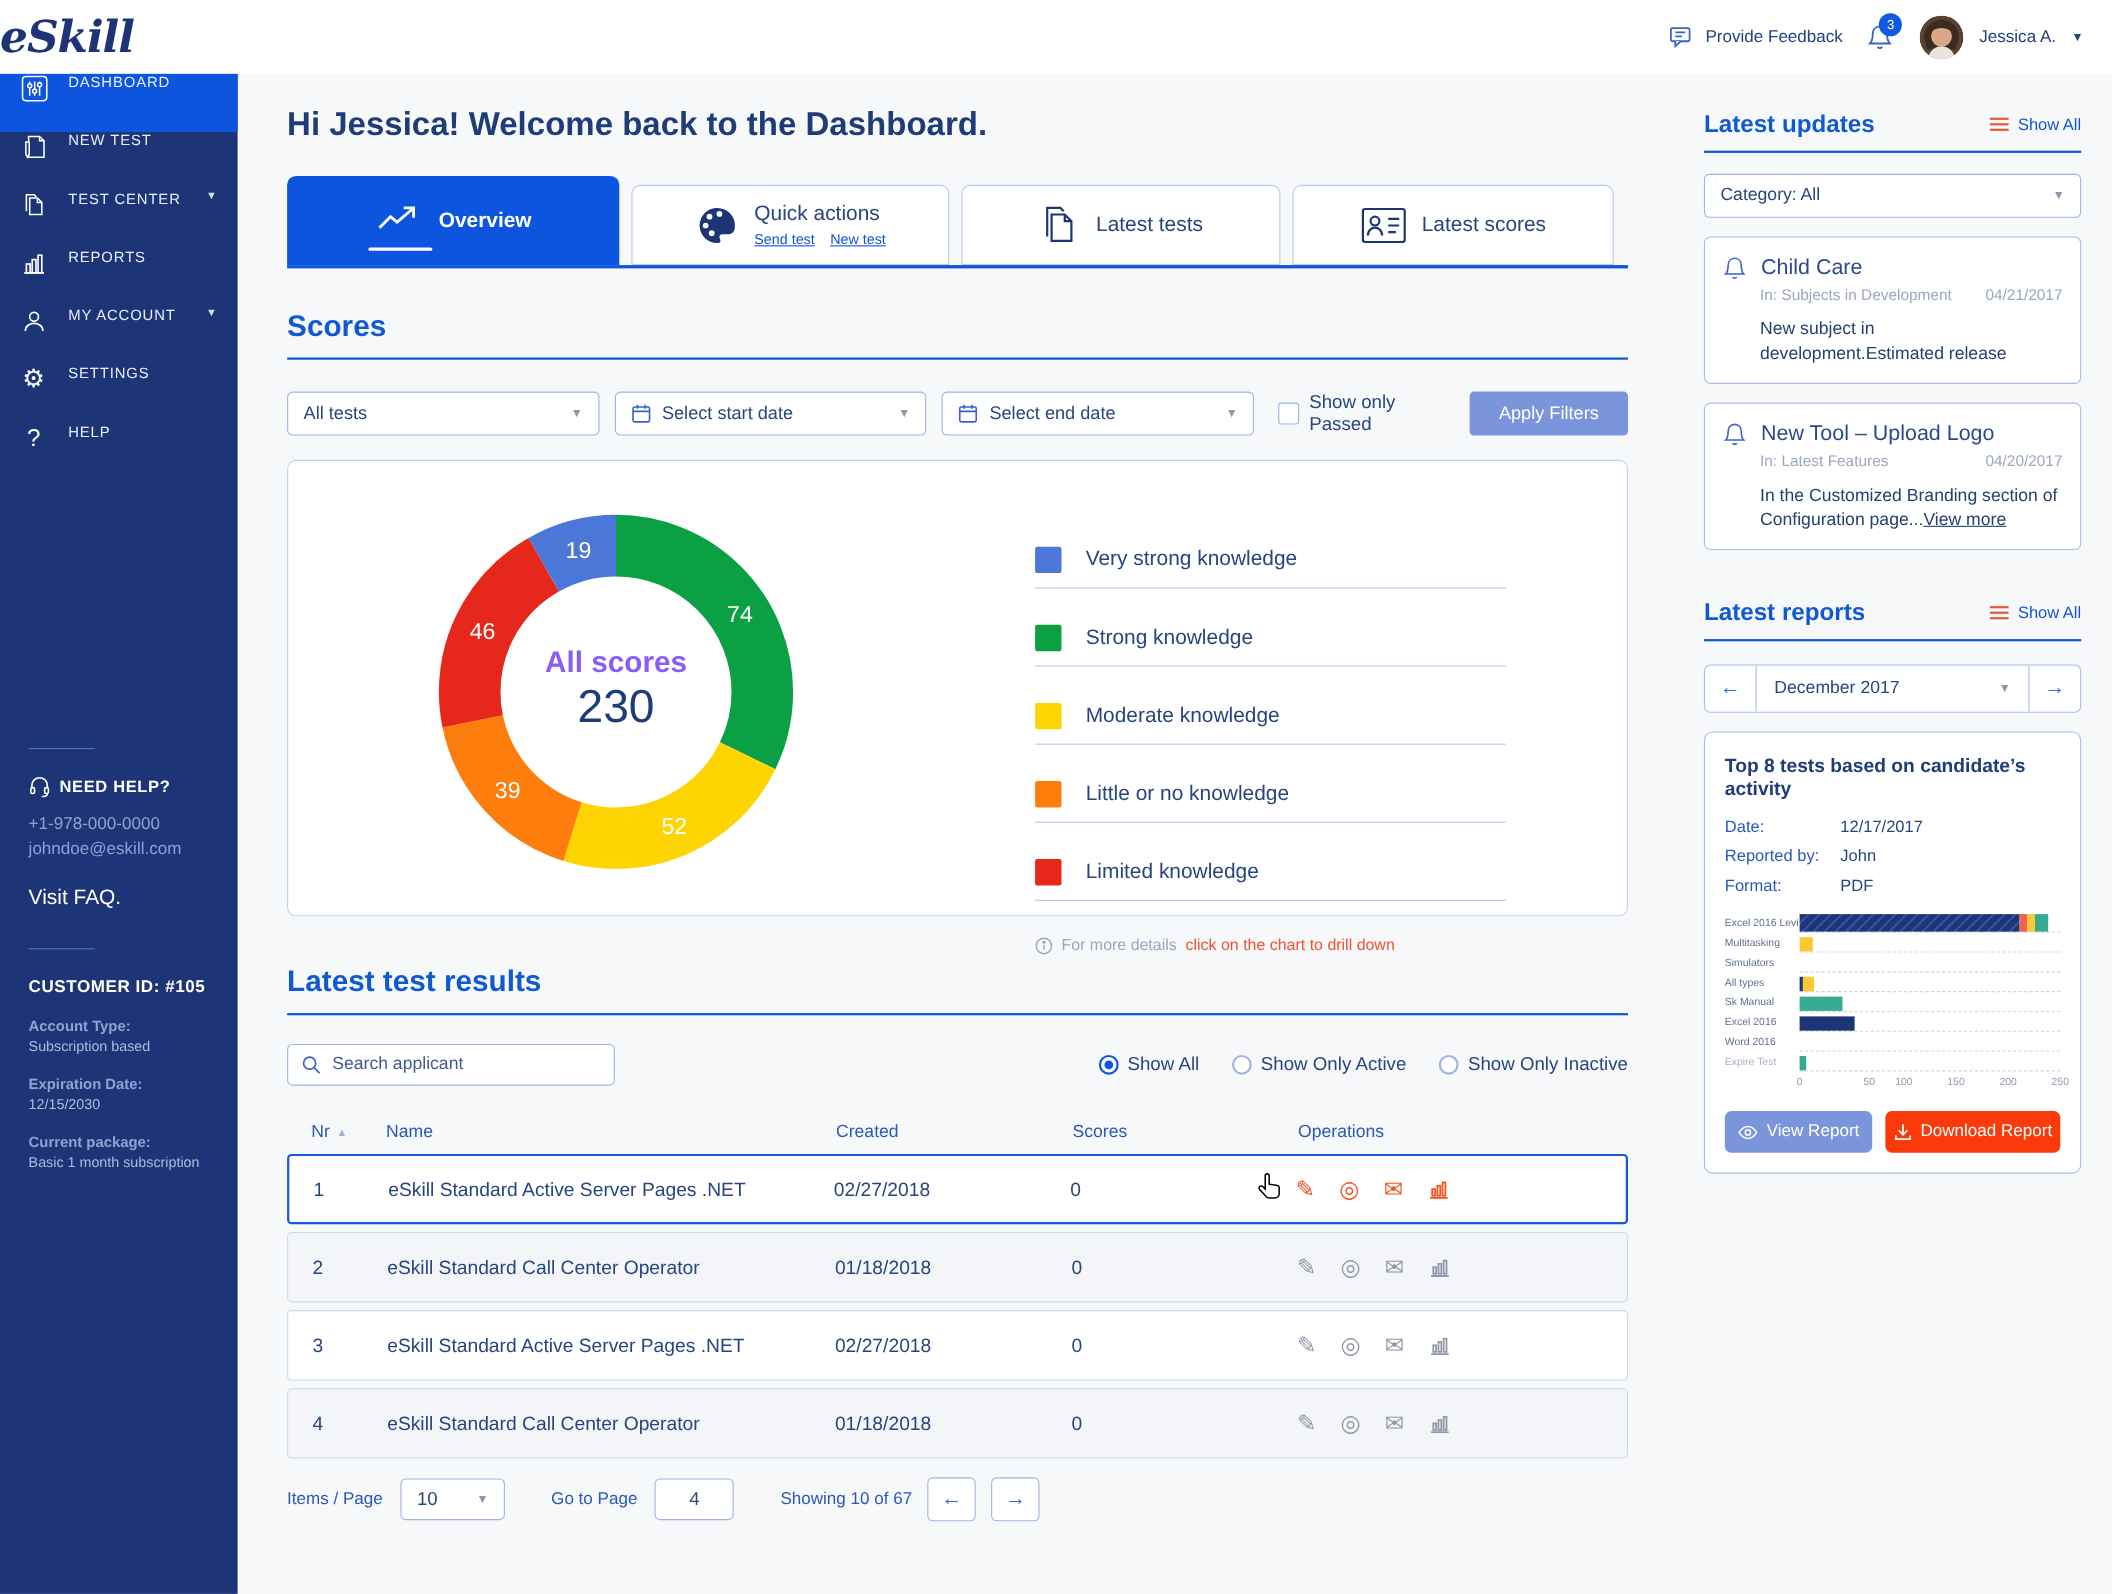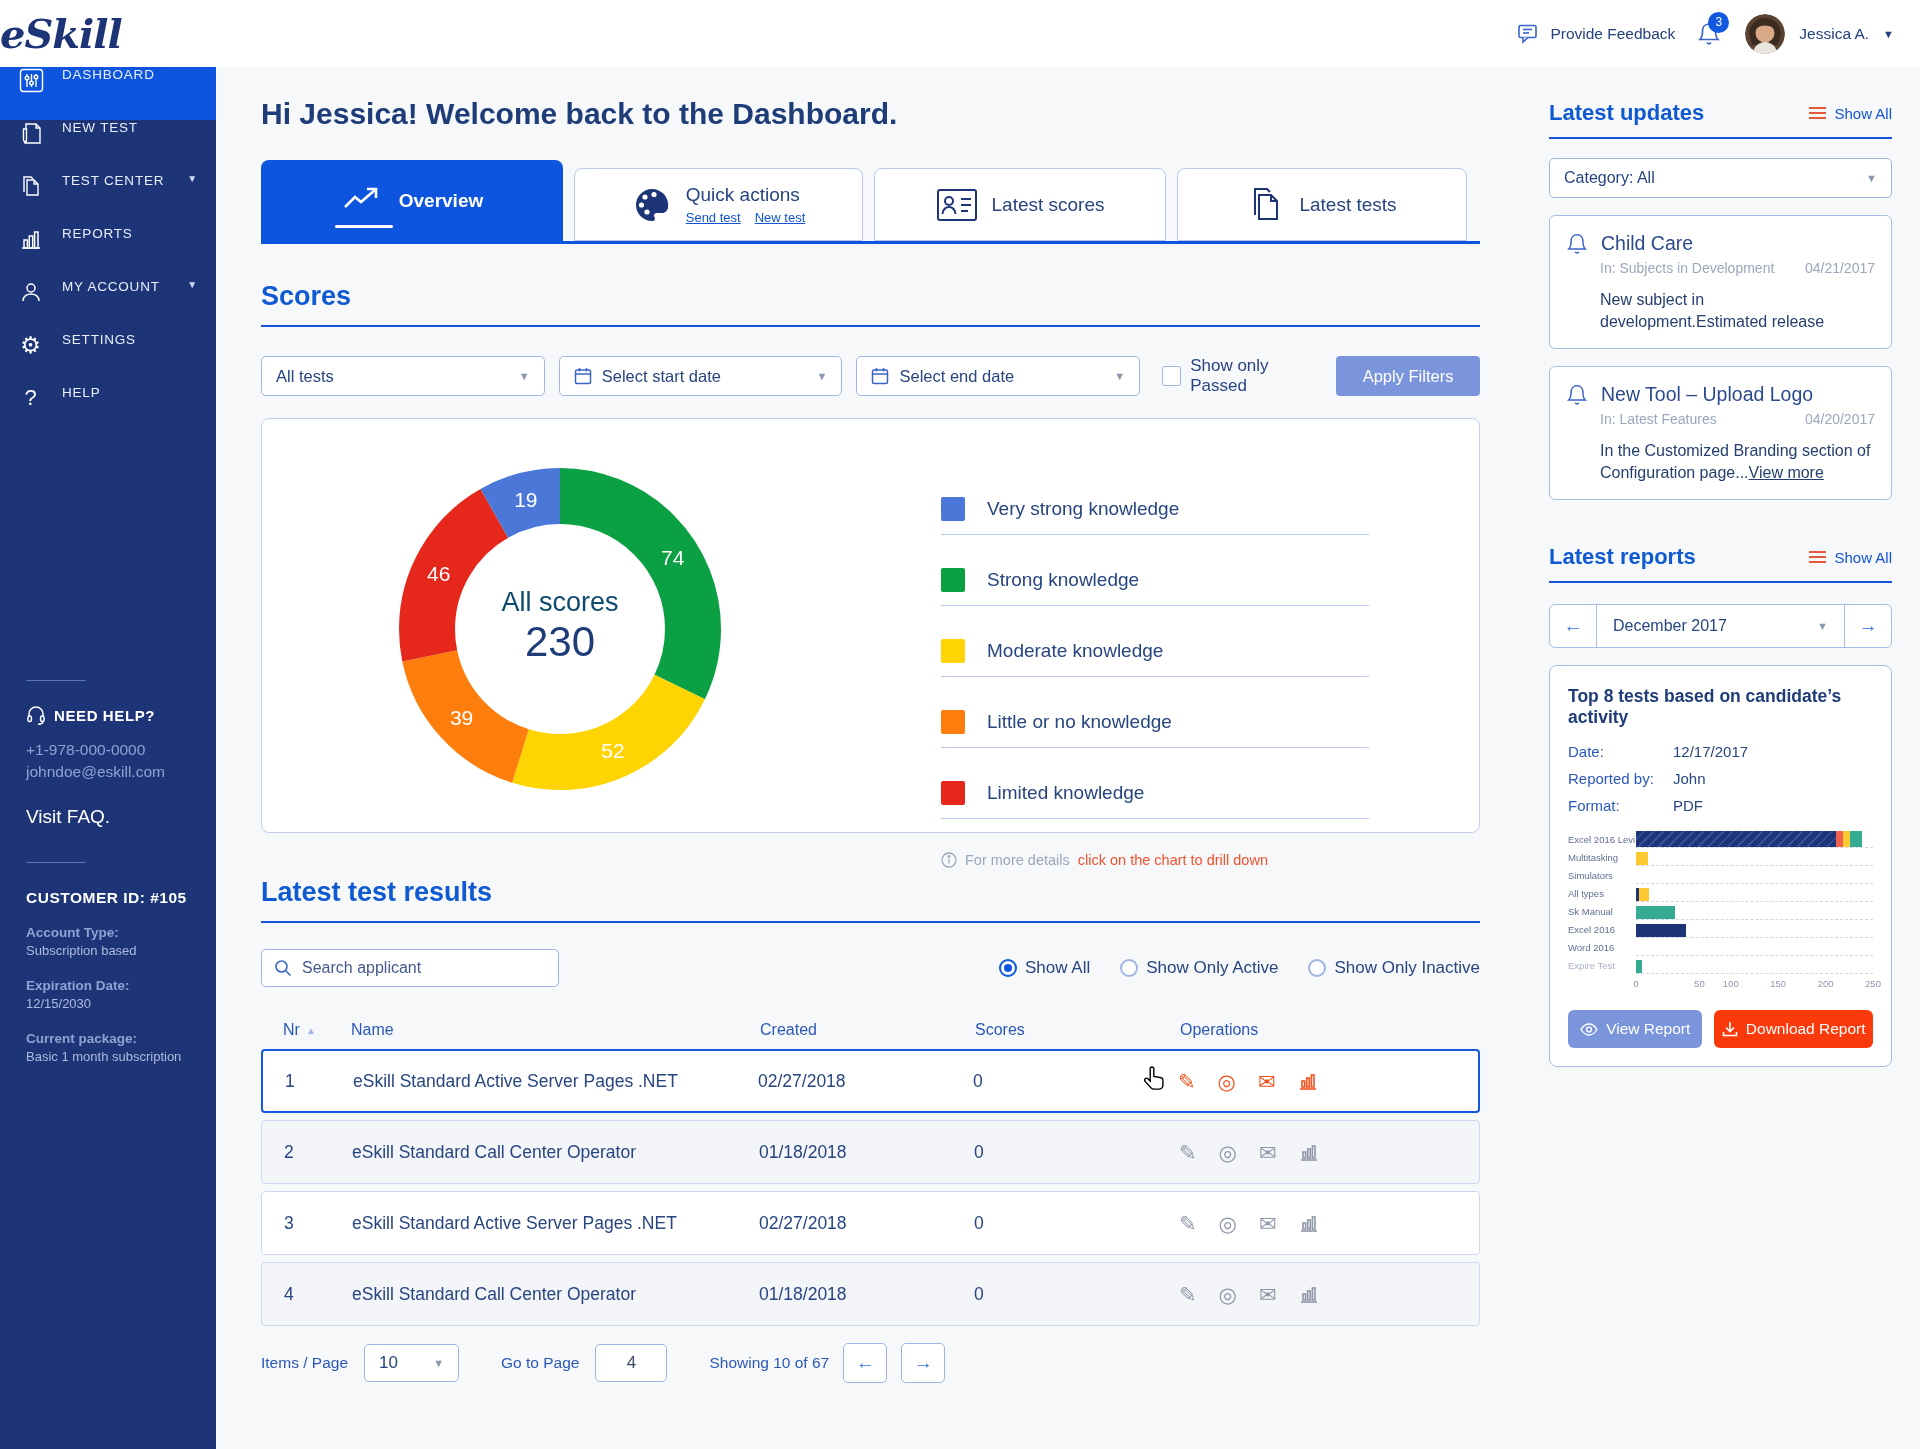--- a/index.html
+++ b/index.html
@@ -72,21 +72,21 @@
   .chk { width:20px; height:20px; border:1.5px solid #9fb4e4; border-radius:3px; background:#fff; }
   .chk-label { font-size:17px; color:#27457f; }
   .btn-apply { margin-left:auto; width:152px; height:40px; background:#7b95dc; color:#fff; font-size:16.5px;
                border:none; border-radius:4px; cursor:pointer; font-family:inherit; }
 
   
   .chart-card { margin-top:22px; width:1219px; height:415px; background:#fff; border:1.5px solid #c2cfee;
                 border-radius:8px; position:relative; }
   .donut-wrap { position:absolute; left:118px; top:30px; width:360px; height:360px; }
   .donut-center { position:absolute; left:0; top:138px; width:360px; text-align:center; pointer-events:none; }
-  .donut-center .dc1 { font-size:27px; color:#0c4a6e; }
+  .donut-center .dc1 { font-size:27px; color:#8b5cf6;font-weight:bold; }
   .donut-center .dc2 { font-size:42px; color:#1e3c78; }
   .legend { position:absolute; left:679px; top:58px; width:428px;margin-top:20px; }
   .legend-item { display:flex; align-items:center; gap:22px; padding-bottom:13px; border-bottom:1.5px solid #b9c8ec;
                  margin-bottom:33px; }
   .legend-item:last-of-type { margin-bottom:0; }
   .swatch { width:24px; height:24px; border-radius:2px; flex:none; }
   .legend-label { font-size:19px; color:#27457f; }
   .chart-note { margin-top:21px; display:flex; align-items:center; gap:8px; font-size:14.5px; }
   .note-plain { color:#9aa7bd; }
   .note-link { color:#f4512c; cursor:pointer; }
@@ -343,42 +343,42 @@
           </svg>
         </span>
         <span class="qa-col">
           <span class="tab-label">Quick actions</span>
           <span class="qa-links">
             <span class="qa-link">Send test</span>
             <span class="qa-link">New test</span>
           </span>
         </span>
       </div>
+      <div class="tab tab-lt">
+        <span>
+          <svg width="38" height="40" viewBox="0 0 38 40" fill="none" stroke="#1d3576" stroke-width="2">
+            <path d="M12 10 H24 L30 16 V34 H12 Z"></path>
+              <path d="M24 10 V16 H30"></path>
+            <path d="M8 30 V4 H20 L23 7"></path>
+          </svg>
+        </span>
+        <span class="tab-label">Latest tests</span>
+      </div>
       <div class="tab tab-ls">
         <span>
           <svg width="42" height="34" viewBox="0 0 42 34" fill="none" stroke="#1d3576" stroke-width="2">
             <rect x="2" y="2" width="38" height="30" rx="2"></rect>
             <circle cx="13" cy="13" r="4"></circle>
               <path d="M6.5 26 c0-5 4-7 6.5-7 s6.5 2 6.5 7"></path>
             <line x1="25" y1="11" x2="35" y2="11"></line>
               <line x1="25" y1="17" x2="35" y2="17"></line>
               <line x1="25" y1="23" x2="32" y2="23"></line>
           </svg>
         </span>
         <span class="tab-label">Latest scores</span>
-      </div>
-      <div class="tab tab-lt">
-        <span>
-          <svg width="38" height="40" viewBox="0 0 38 40" fill="none" stroke="#1d3576" stroke-width="2">
-            <path d="M12 10 H24 L30 16 V34 H12 Z"></path>
-              <path d="M24 10 V16 H30"></path>
-            <path d="M8 30 V4 H20 L23 7"></path>
-          </svg>
-        </span>
-        <span class="tab-label">Latest tests</span>
       </div>
     </div>
 
     <div class="section-title">Scores</div>
     <div class="section-rule"></div>
 
     <div class="filters">
       <div class="sel sel-tests">
         <span>All tests</span>
         <span class="sel-caret">▼</span>

